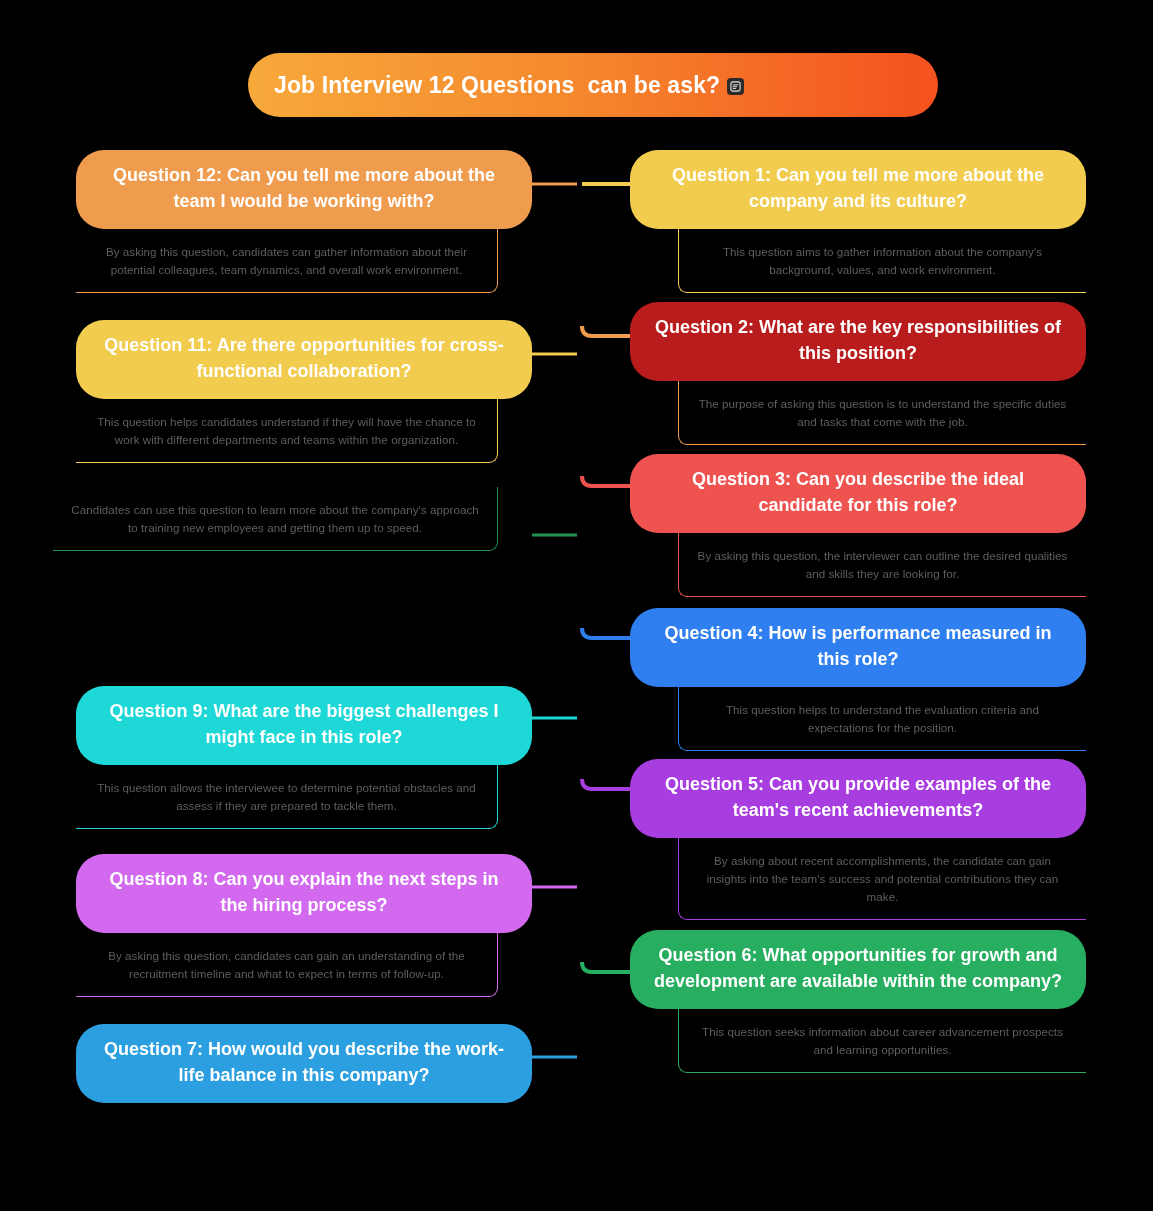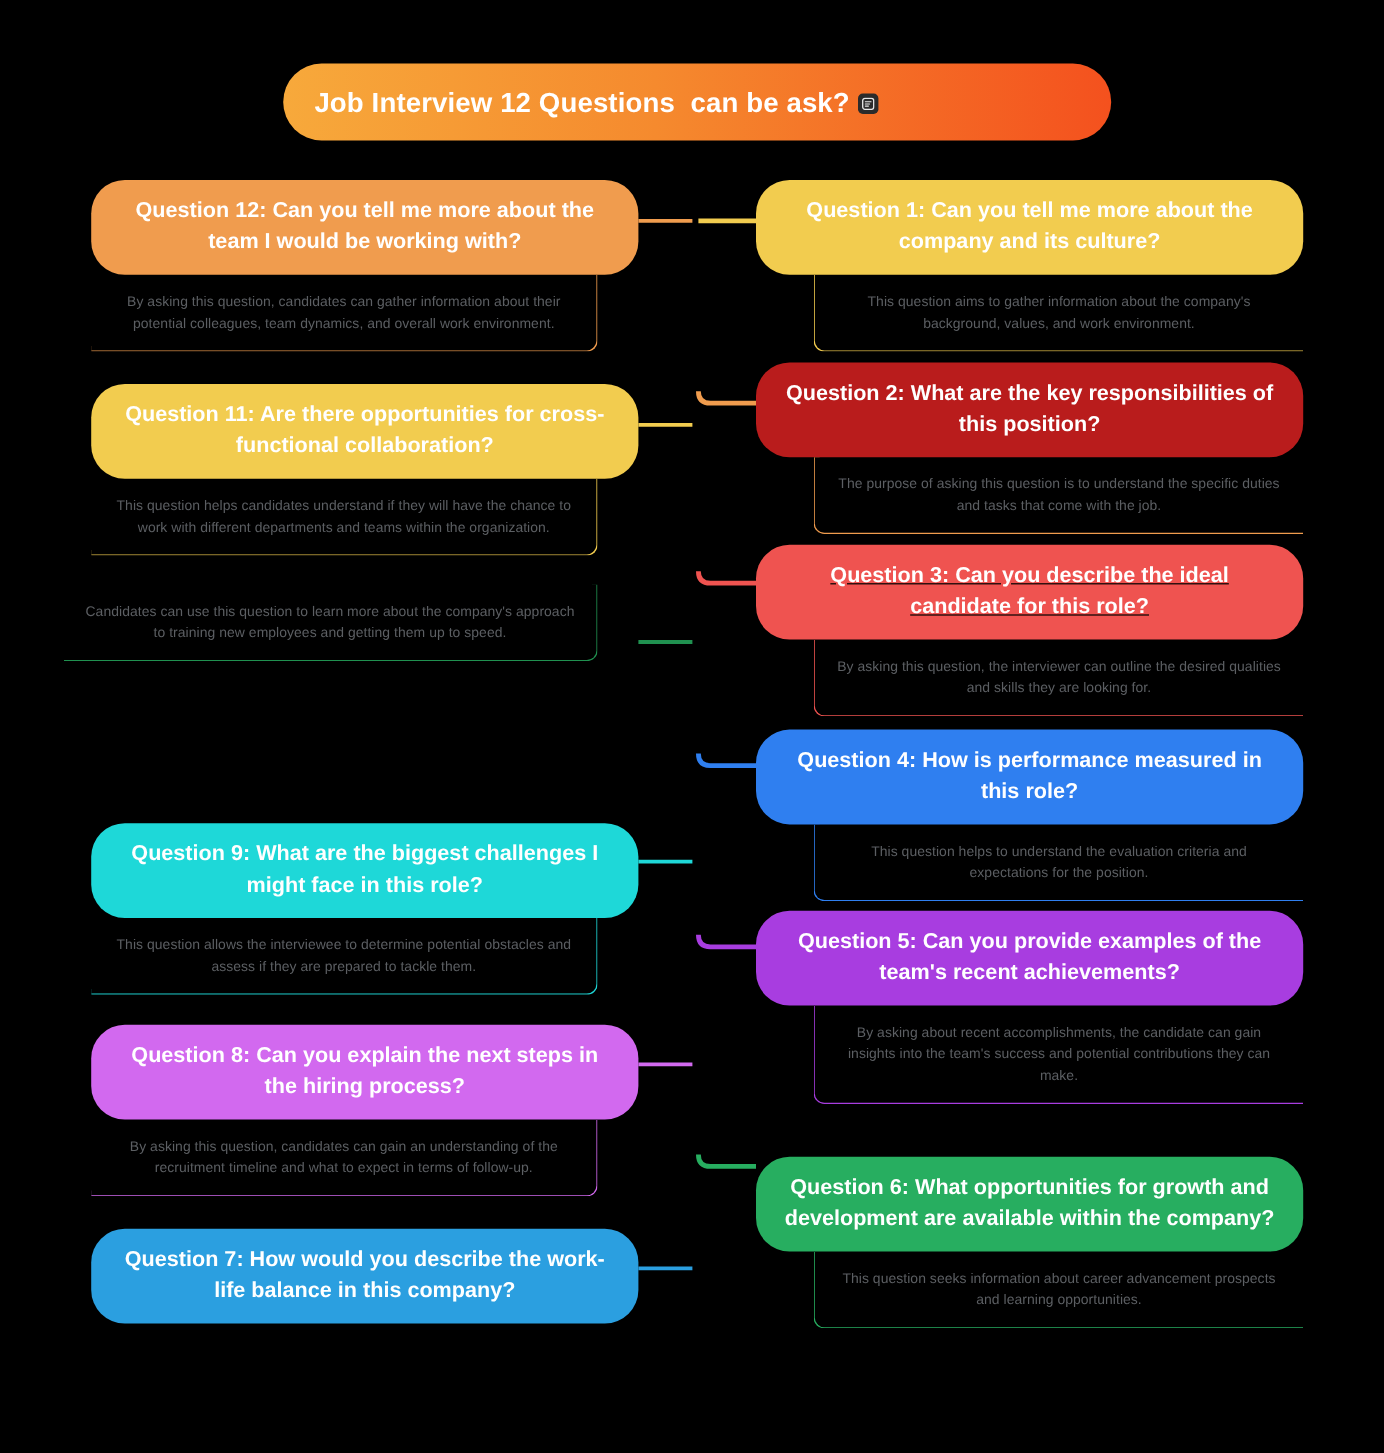--- a/index.html
+++ b/index.html
@@ -20,21 +20,21 @@
   #connectors {
     position: absolute; left: 0; top: 0;
     width: 1153px; height: 1211px;
     pointer-events: none;
     z-index: 1;
   }
 
   
   .root-node {
     position: absolute;
-    left: 236px; top: 53px;
+    left: 248px; top: 53px;
     width: 690px; height: 64px;
     border-radius: 32px;
     display: flex; align-items: center;
     padding-left: 26px;
     z-index: 5;
   }
   .root-title {
     color: #FFFFFF;
     font-size: 23px;
     font-weight: bold;
@@ -88,24 +88,24 @@
   .side-left .desc-wrap {
     border-right: 1.6px solid var(--c);
     border-bottom: 1.6px solid var(--c);
     border-bottom-right-radius: 9px;
     margin-right: 34px;
   }
 
   
   .n-q1  { left: 630px; top: 150px;  width: 456px; }
   .n-q2  { left: 630px; top: 302px;  width: 456px; }
-  .n-q3  { left: 630px; top: 454px;  width: 456px; text-decoration: underline; }
+  .n-q3  { left: 630px; top: 454px;  width: 456px; }
   .n-q4  { left: 630px; top: 608px;  width: 456px; }
   .n-q5  { left: 630px; top: 759px;  width: 456px; }
-  .n-q6  { left: 630px; top: 964px;  width: 456px; }
+  .n-q6  { left: 630px; top: 930px;  width: 456px; }
 
   .n-q12 { left: 76px;  top: 150px;  width: 456px; }
   .n-q11 { left: 76px;  top: 320px;  width: 456px; }
   .n-q10 { left: 53px;  top: 487px;  width: 479px; }
   .n-q9  { left: 76px;  top: 686px;  width: 456px; }
   .n-q8  { left: 76px;  top: 854px;  width: 456px; }
   .n-q7  { left: 76px;  top: 1024px; width: 456px; }
 </style>
 </head>
 <body>

